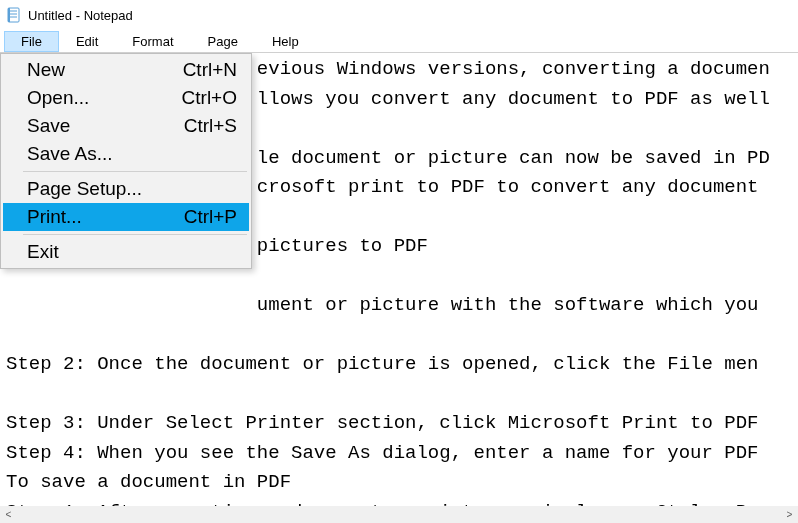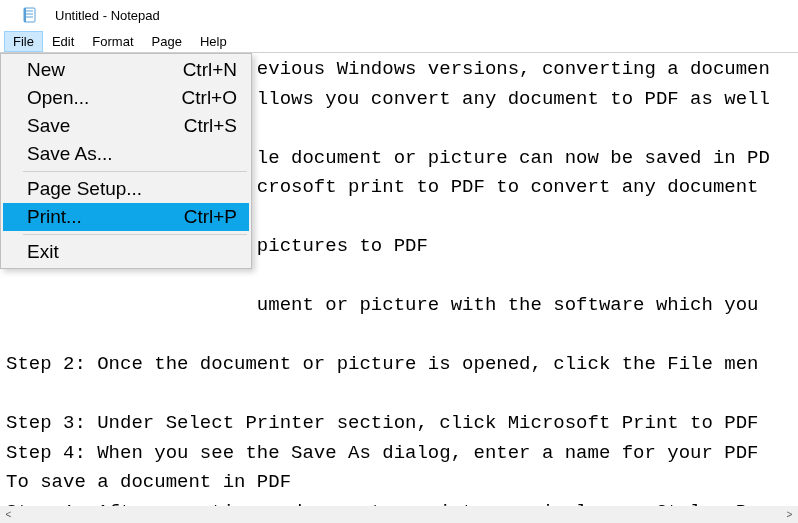--- a/index.html
+++ b/index.html
@@ -13,43 +13,43 @@
     background: #ffffff;
     width: 798px;
     height: 523px;
     overflow: hidden;
     position: relative;
   }
   .titlebar {
     display: flex;
     align-items: center;
     height: 30px;
-    padding: 0 22px;
+    padding: 0 6px;
     background: #ffffff;
     color: #000;
     font-size: 13px;
-    gap: 17px;
+    gap: 6px;
   }
   .titlebar .icon-wrap {
     width: 16px;
     height: 16px;
     display: flex;
     align-items: center;
     justify-content: center;
   }
   .menubar {
     display: flex;
     align-items: center;
     height: 23px;
     padding: 0 4px;
     background: #ffffff;
     border-bottom: 1px solid #d0d0d0;
   }
   .menubar .menu-item {
-    padding: 2px 8px;
+    padding: 2px 16px;
     font-size: 13px;
     cursor: default;
     border: 1px solid transparent;
   }
   .menubar .menu-item.active {
     background: #cce8ff;
     border: 1px solid #99d1ff;
   }
   .client {
     position: relative;

